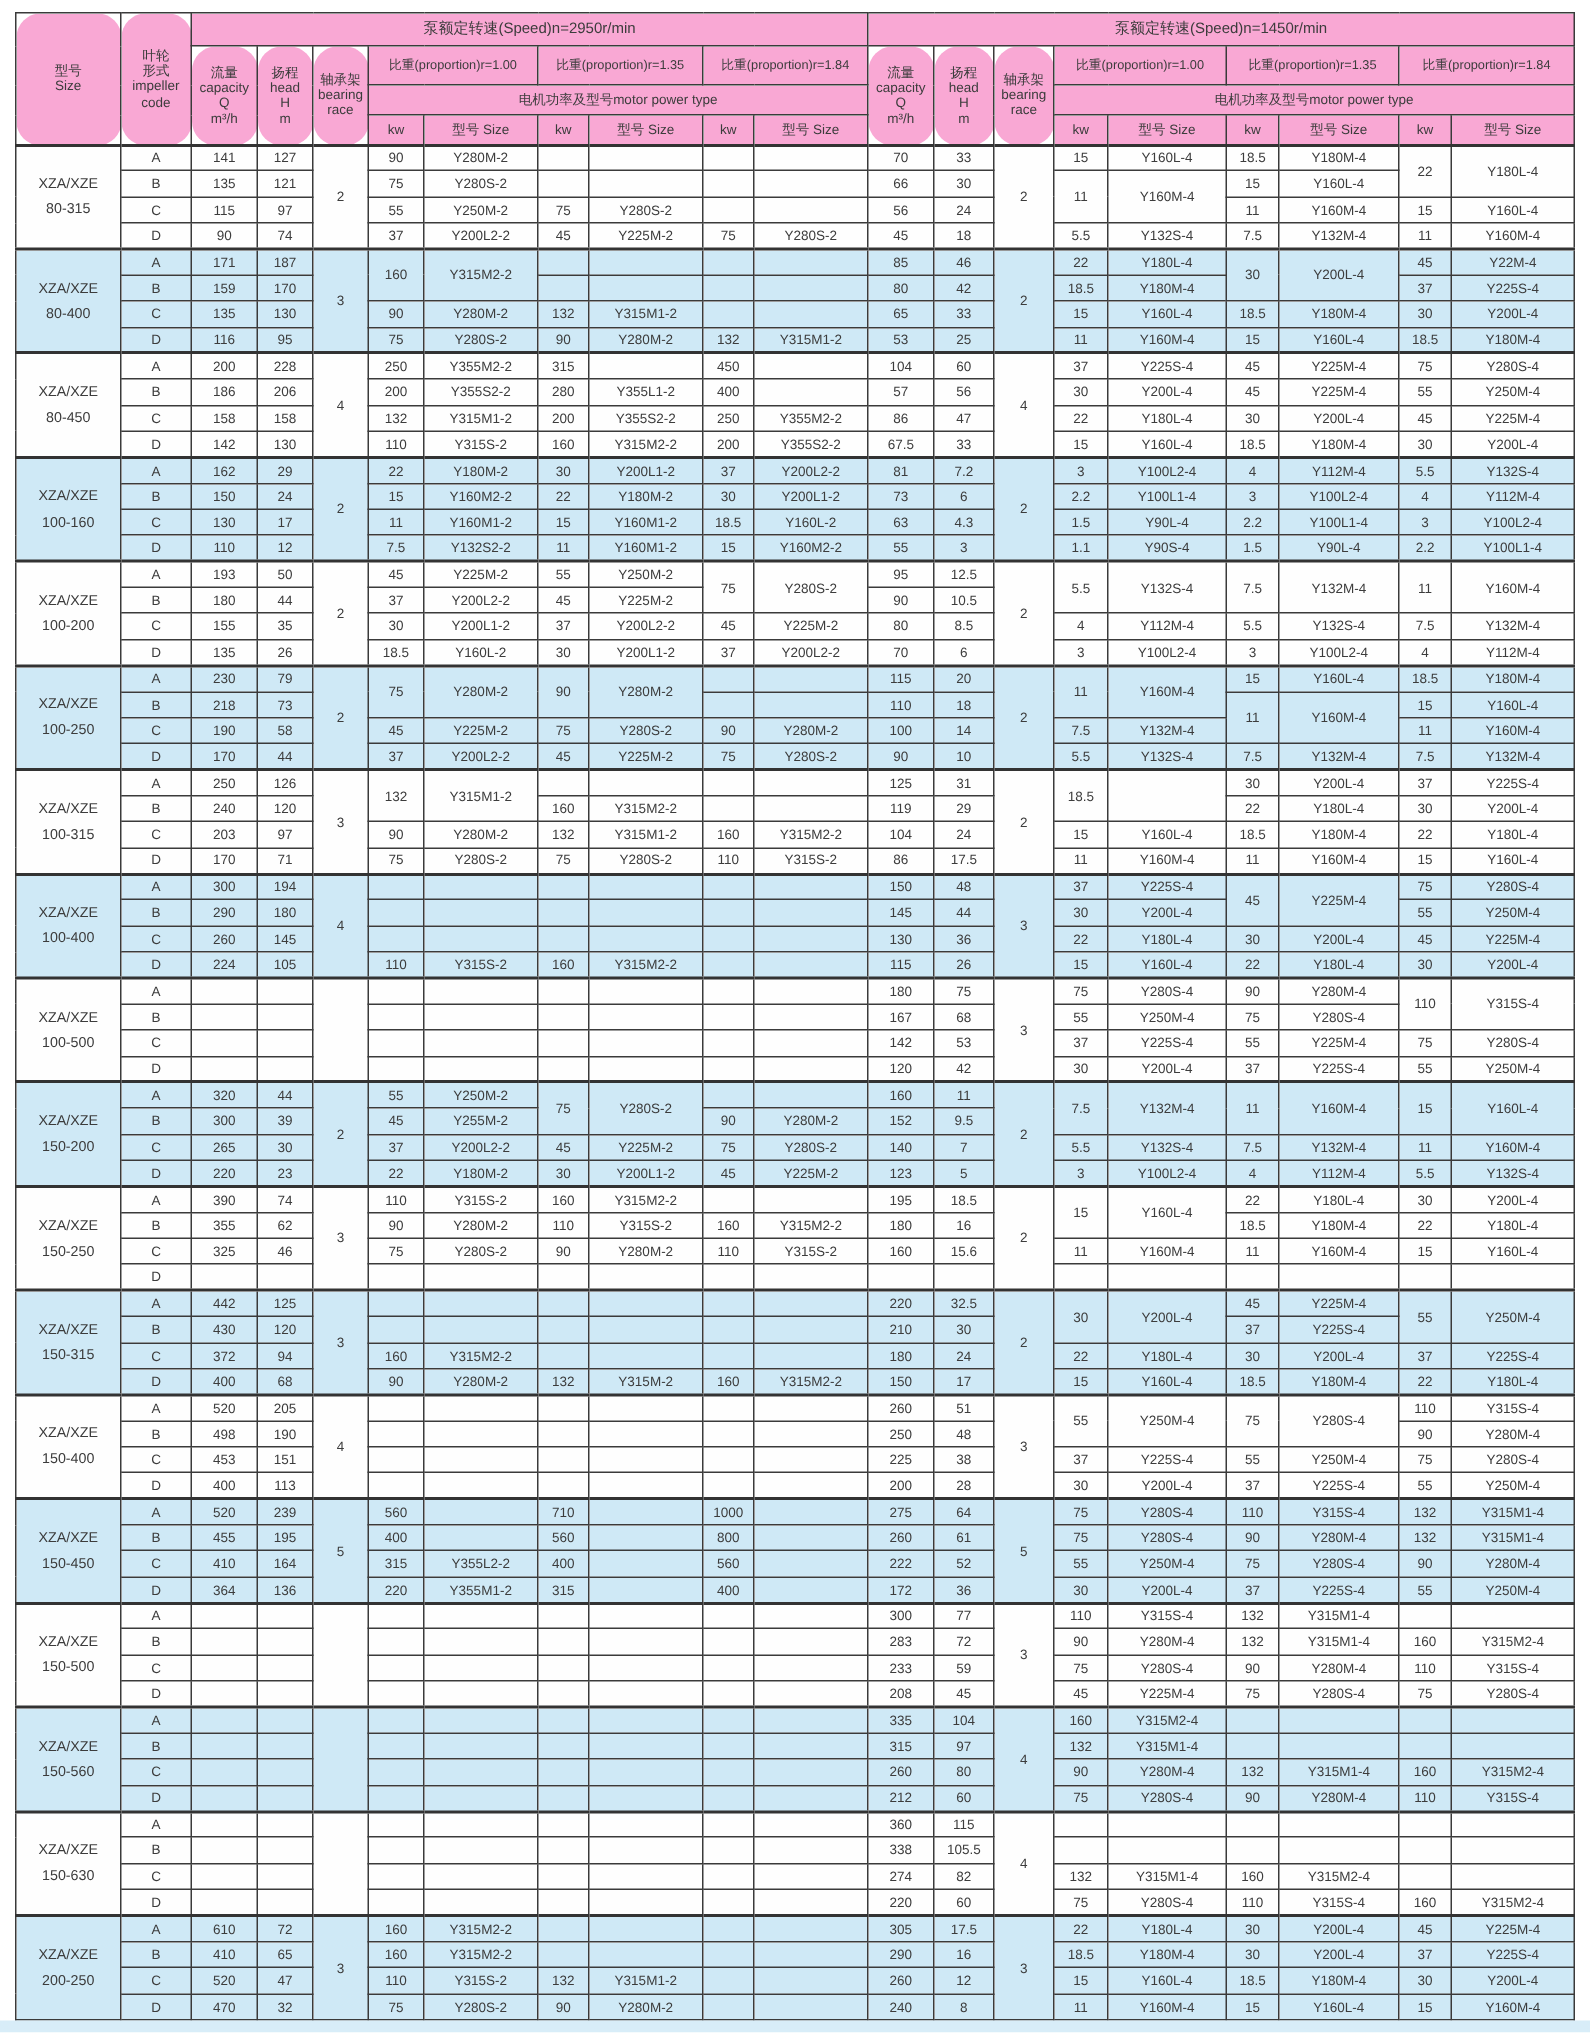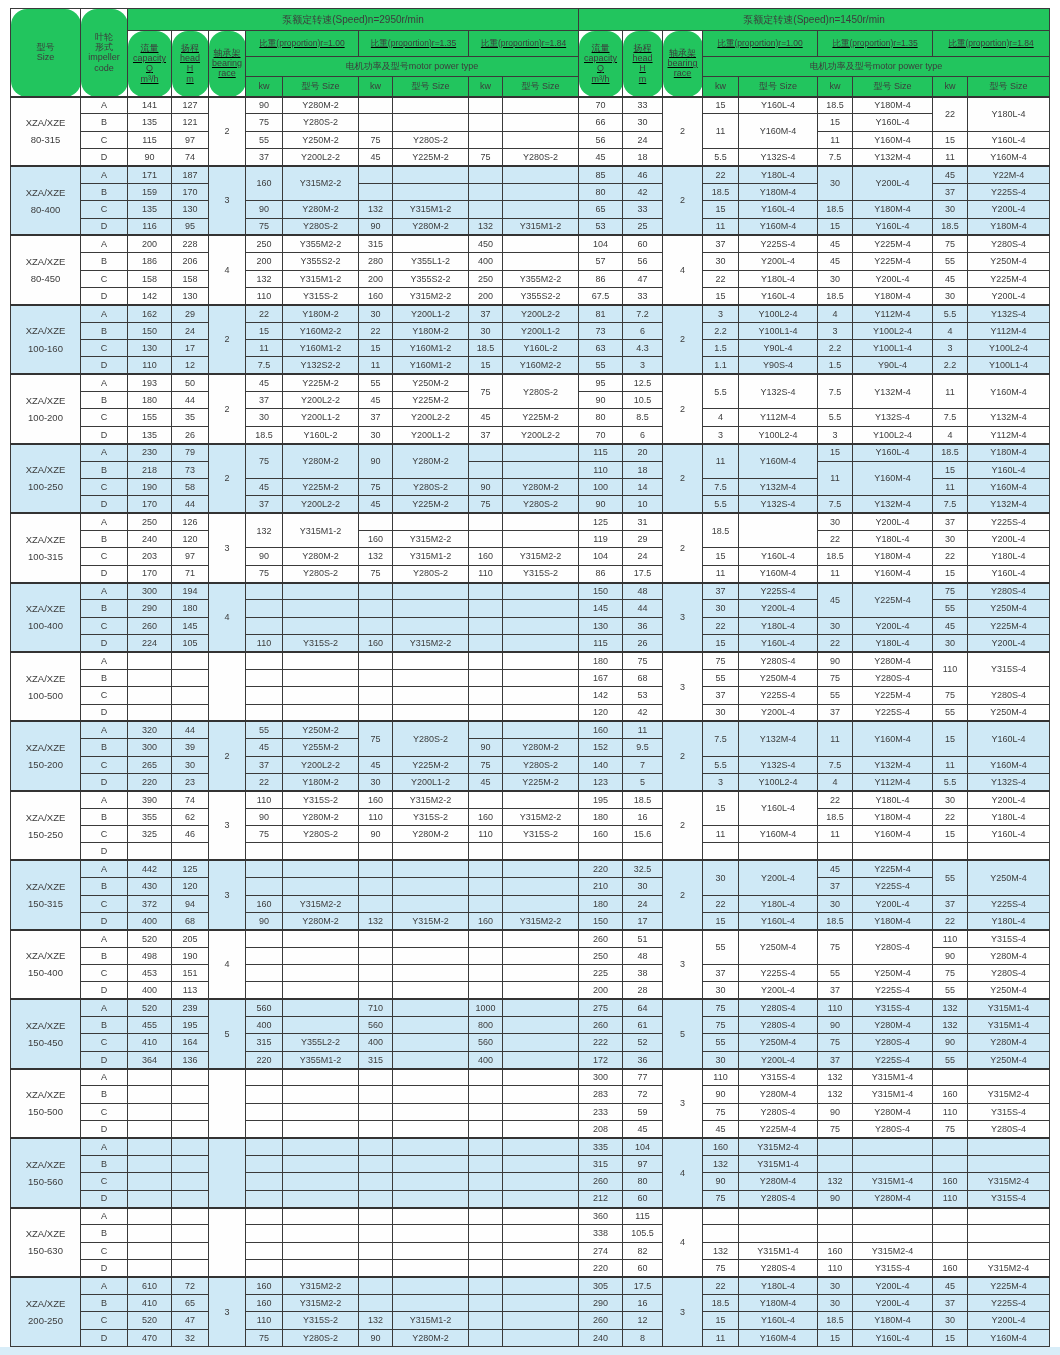--- a/index.html
+++ b/index.html
@@ -5,23 +5,23 @@
   html,body { margin:0; padding:0; background:#ffffff; }
   body { width:1060px; height:1355px; font-family:"Liberation Sans", sans-serif; }
   .wrap { padding:8px 10px 0 10px; box-sizing:border-box; }
   table { border-collapse:collapse; table-layout:fixed; width:1040px; height:1339px; }
   td {
     border:1px solid #3a3a3a;
     text-align:center; vertical-align:middle;
     padding:0 1px; overflow:hidden;
     font-size:9px; line-height:1.15; color:#3c3c3c;
   }
-  thead td { background:#22c55e; }
+  thead td { background:#f9a8d4; }
   thead tr:nth-child(1) { height:22px; }
-  thead tr:nth-child(2) { height:26px;text-decoration:underline; }
+  thead tr:nth-child(2) { height:26px; }
   thead tr:nth-child(3) { height:20px; }
   thead tr:nth-child(4) { height:20px; }
   .speed { font-size:10px; }
   .prop { font-size:8.5px; }
   .pre { white-space:pre-line;border-radius:16px; }
   tbody tr { height:17px; }
   tbody tr.plain td { background:#fefefe; }
   tbody tr.shaded td { background:#cfe9f6; }
   tbody tr.group-start td { border-top:2px solid #333333; }
   tbody td.size-cell { font-size:9.5px; line-height:1.8; white-space:pre-line; }

